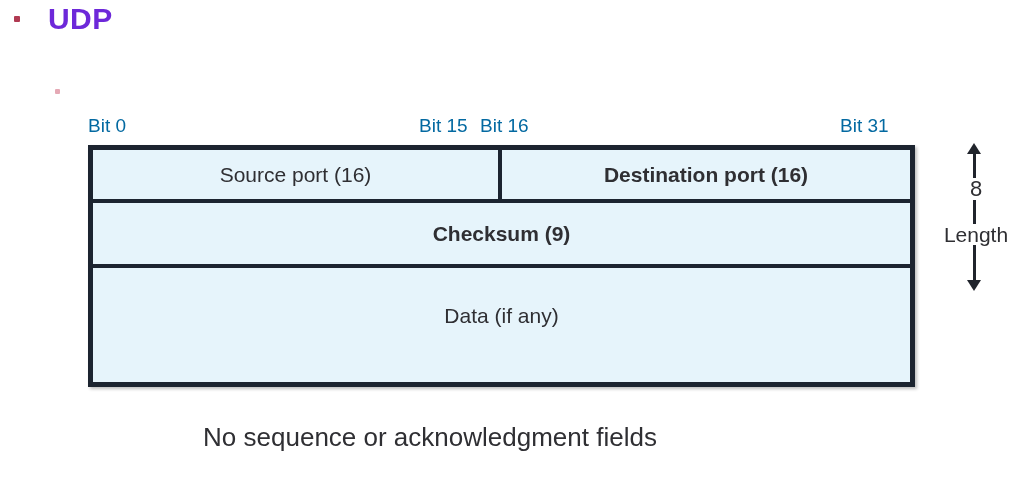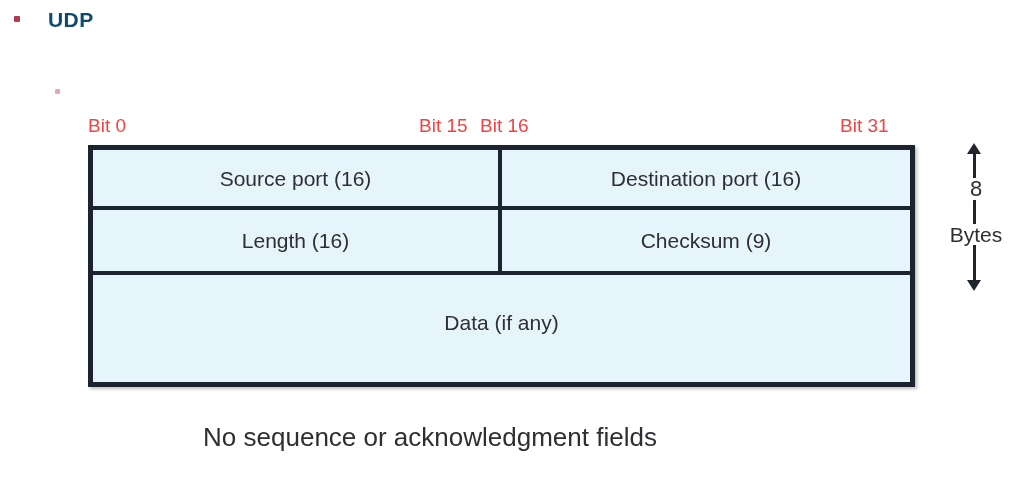--- a/index.html
+++ b/index.html
@@ -29,23 +29,23 @@
   }
   #title-bullet {
     width: 6px;
     height: 6px;
     background: #b03a52;
     border-radius: 1px;
     margin-right: 28px;
     flex: 0 0 auto;
   }
   #slide-title {
-    font-size: 21px;
+    font-size: 30px;
     font-weight: bold;
-    color: #0c4a6e;
+    color: #6d28d9;
     letter-spacing: 0.4px;
     line-height: 1;
     white-space: nowrap;
   }
 
   
   #sub-bullet {
     position: absolute;
     left: 55px;
     top: 89px;
@@ -53,21 +53,21 @@
     height: 5px;
     background: #e09aa8;
     border-radius: 1px;
     opacity: 0.85;
   }
 
   
   .bit-label {
     position: absolute;
     font-size: 19px;
-    color: #ef4444;
+    color: #0369a1;
     line-height: 1;
     white-space: nowrap;
     top: 116px;
   }
   #bit-0     { left: 88px; }
   #bit-15    { left: 419px; }
   #bit-16    { left: 480px; }
   #bit-31    { left: 840px; }
 
   
@@ -80,37 +80,37 @@
     box-sizing: border-box;
     border: 5px solid #1c2430;
     background: #e6f4fb;
     box-shadow: 2px 2px 3px rgba(0,0,0,0.25);
   }
   .header-row {
     display: flex;
     width: 100%;
     box-sizing: border-box;
   }
-  #row-ports   { height: 60px; border-bottom: 4px solid #1c2430; }
+  #row-ports   { height: 53px; border-bottom: 4px solid #1c2430; }
   #row-lenchk  { height: 65px; border-bottom: 4px solid #1c2430; }
   #row-data    { height: 95px; }
 
   .header-cell {
     display: flex;
     align-items: center;
     justify-content: center;
     box-sizing: border-box;
     font-size: 21px;
     color: #2f2f33;
     background: #e6f4fb;
     line-height: 1;
     white-space: nowrap;
   }
   .cell-left  { width: 409px; border-right: 4px solid #1c2430; }
-  .cell-right { flex: 1 1 auto; }
+  .cell-right { flex: 1 1 auto; font-weight: bold; }
   .cell-full  { width: 100%; }
 
   
   #bytes-annotation {
     position: absolute;
     left: 930px;
     top: 146px;
     width: 92px;
     height: 142px;
   }
@@ -190,31 +190,30 @@
 <span class="bit-label" id="bit-31">Bit 31</span>
 
 <div id="udp-header-diagram">
 
   <div class="header-row" id="row-ports">
     <div class="header-cell cell-left">Source port (16)</div>
     <div class="header-cell cell-right">Destination port (16)</div>
   </div>
 
   <div class="header-row" id="row-lenchk">
-    <div class="header-cell cell-left">Length (16)</div>
     <div class="header-cell cell-right">Checksum (9)</div>
   </div>
 
   <div class="header-row" id="row-data">
     <div class="header-cell cell-full">Data (if any)</div>
   </div>
 
 </div>
 
 <div id="bytes-annotation">
   <div id="bytes-arrow-line"></div>
   <div class="arrow-head" id="arrow-head-up"></div>
   <div class="arrow-head" id="arrow-head-down"></div>
   <div id="bytes-count">8</div>
-  <div id="bytes-unit">Bytes</div>
+  <div id="bytes-unit">Length</div>
 </div>
 
 <div id="slide-caption">No sequence or acknowledgment fields</div>
 
 </body></html>

